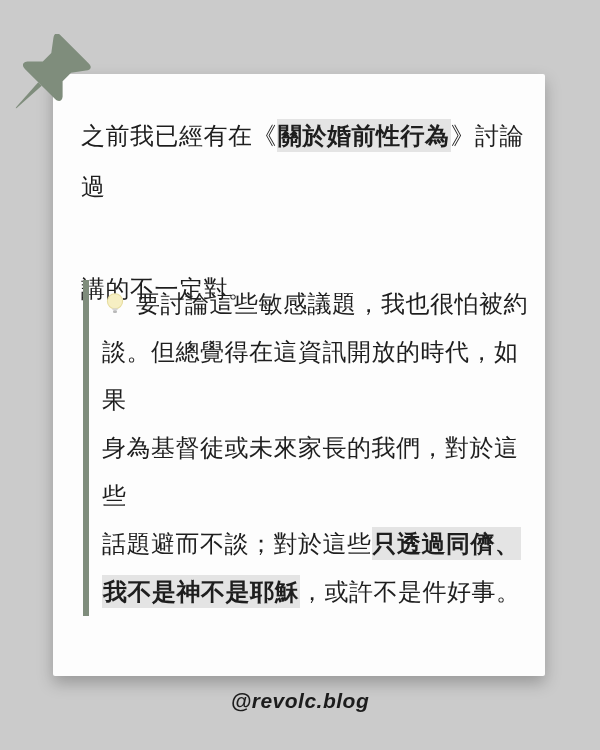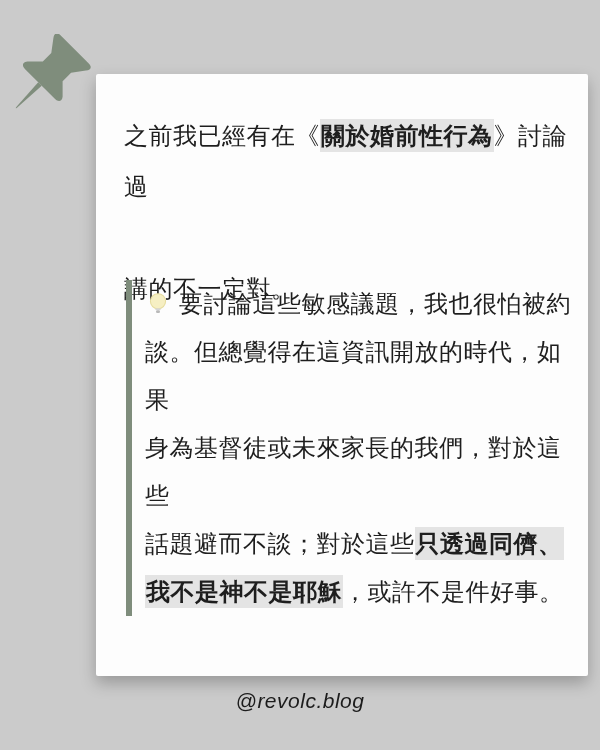--- a/index.html
+++ b/index.html
@@ -18,21 +18,20 @@
     font-family:"Liberation Sans","DejaVu Sans",sans-serif;
     color:var(--text);
     position:relative;
   }
   .stage{position:absolute;inset:0;}
   .card{
     position:absolute;left:53px;top:74px;width:492px;height:602px;
     background:var(--card-bg);
     border-radius:2px;
     box-shadow:0 7px 16px rgba(0,0,0,0.25);
-    margin-left:43px;
   }
   .intro{
     position:absolute;left:28px;top:36px;width:466px;
     font-size:24px;line-height:51px;
     letter-spacing:0.5px;
     margin:0;
   }
   .quote{
     position:absolute;left:30px;width:458px;
     border-left:6px solid var(--accent-green);
@@ -57,21 +56,21 @@
   }
   .pin{
     position:absolute;left:6px;top:34px;width:92px;height:92px;
     line-height:0;
   }
   .handle{
     position:absolute;left:0;right:0;top:689px;
     text-align:center;
     font-size:21px;
     font-style:italic;
-    font-weight:400;
+    font-weight:700;
     letter-spacing:0.5px;
     color:#1c1c1c;
   }
 </style>
 </head>
 <body>
 
 <div class="stage">
 
   <div class="card">

